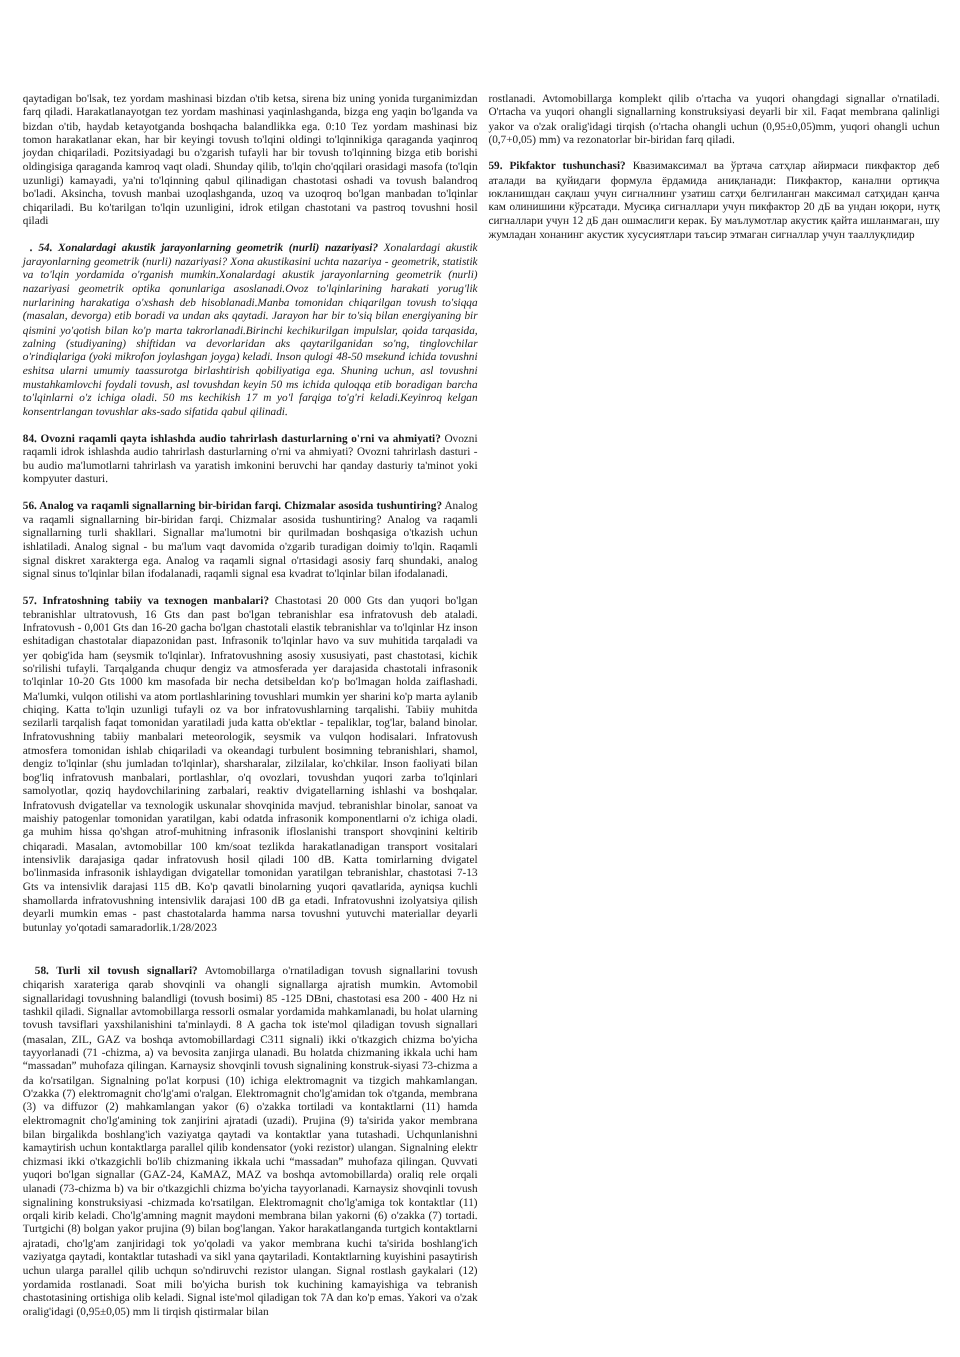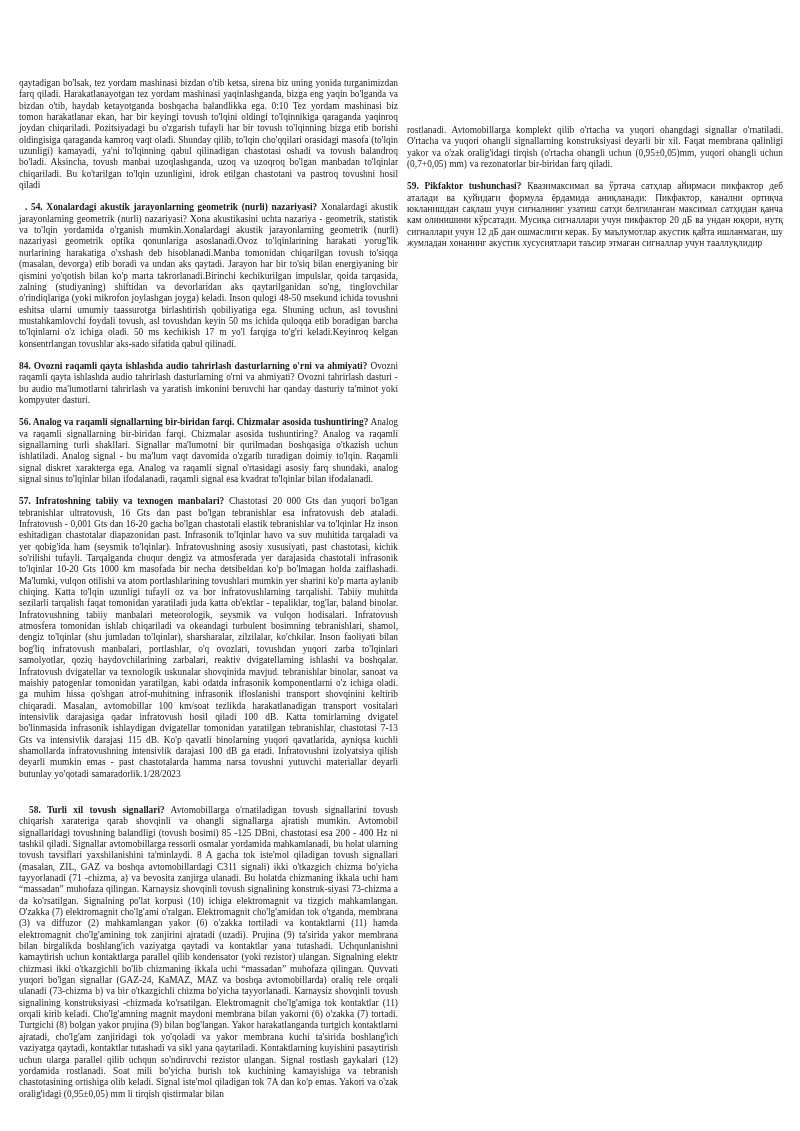--- a/index.html
+++ b/index.html
@@ -21,43 +21,43 @@
     height: 1131px;
     padding: 78px 17px 20px 19px;
     display: flex;
     gap: 9px;
     background: #ffffff;
   }
   .col {
     width: 379px;
     flex: 0 0 auto;
   }
-  .col.right { width: 376px; margin-top: 47px; }
+  .col.right { width: 376px; }
   p.para {
     margin: 0 0 11px 0;
     font-size: 9.4px;
     line-height: 11.35px;
     text-align: justify;
     word-spacing: 0.2px;
   }
   p.para b { font-weight: bold; }
-  p.indent-sm { text-indent: 6px; }
+  p.indent-sm { text-indent: 6px; font-style: italic; }
   p.indent-md { text-indent: 10px; margin-top: 25px; }
 </style>
 </head>
 <body>
 
 <div class="page">
 
   <div class="col left">
     <p class="para">qaytadigan bo'lsak, tez yordam mashinasi bizdan o'tib ketsa, sirena biz uning yonida turganimizdan farq qiladi. Harakatlanayotgan tez yordam mashinasi yaqinlashganda, bizga eng yaqin bo'lganda va bizdan o'tib, haydab ketayotganda boshqacha balandlikka ega. 0:10 Tez yordam mashinasi biz tomon harakatlanar ekan, har bir keyingi tovush to'lqini oldingi to'lqinnikiga qaraganda yaqinroq joydan chiqariladi. Pozitsiyadagi bu o'zgarish tufayli har bir tovush to'lqinning bizga etib borishi oldingisiga qaraganda kamroq vaqt oladi. Shunday qilib, to'lqin cho'qqilari orasidagi masofa (to'lqin uzunligi) kamayadi, ya'ni to'lqinning qabul qilinadigan chastotasi oshadi va tovush balandroq bo'ladi. Aksincha, tovush manbai uzoqlashganda, uzoq va uzoqroq bo'lgan manbadan to'lqinlar chiqariladi. Bu ko'tarilgan to'lqin uzunligini, idrok etilgan chastotani va pastroq tovushni hosil qiladi</p>
 
     <p class="para indent-sm"><b>. 54. Xonalardagi akustik jarayonlarning geometrik (nurli) nazariyasi?</b><span> Xonalardagi akustik jarayonlarning geometrik (nurli) nazariyasi? Xona akustikasini uchta nazariya - geometrik, statistik va to'lqin yordamida o'rganish mumkin.Xonalardagi akustik jarayonlarning geometrik (nurli) nazariyasi geometrik optika qonunlariga asoslanadi.Ovoz to'lqinlarining harakati yorug'lik nurlarining harakatiga o'xshash deb hisoblanadi.Manba tomonidan chiqarilgan tovush to'siqqa (masalan, devorga) etib boradi va undan aks qaytadi. Jarayon har bir to'siq bilan energiyaning bir qismini yo'qotish bilan ko'p marta takrorlanadi.Birinchi kechikurilgan impulslar, qoida tarqasida, zalning (studiyaning) shiftidan va devorlaridan aks qaytarilganidan so'ng, tinglovchilar o'rindiqlariga (yoki mikrofon joylashgan joyga) keladi. Inson qulogi 48-50 msekund ichida tovushni eshitsa ularni umumiy taassurotga birlashtirish qobiliyatiga ega. Shuning uchun, asl tovushni mustahkamlovchi foydali tovush, asl tovushdan keyin 50 ms ichida quloqqa etib boradigan barcha to'lqinlarni o'z ichiga oladi. 50 ms kechikish 17 m yo'l farqiga to'g'ri keladi.Keyinroq kelgan konsentrlangan tovushlar aks-sado sifatida qabul qilinadi.</span></p>
 
-    <p class="para"><b>84. Ovozni raqamli qayta ishlashda audio tahrirlash dasturlarning o'rni va ahmiyati?</b><span> Ovozni raqamli qayta ishlashda audio tahrirlash dasturlarning o'rni va ahmiyati? Ovozni tahrirlash dasturi - bu audio ma'lumotlarni tahrirlash va yaratish imkonini beruvchi har qanday dasturiy ta'minot yoki kompyuter dasturi.</span></p>
+    <p class="para"><b>84. Ovozni raqamli qayta ishlashda audio tahrirlash dasturlarning o'rni va ahmiyati?</b><span> Ovozni raqamli idrok ishlashda audio tahrirlash dasturlarning o'rni va ahmiyati? Ovozni tahrirlash dasturi - bu audio ma'lumotlarni tahrirlash va yaratish imkonini beruvchi har qanday dasturiy ta'minot yoki kompyuter dasturi.</span></p>
 
     <p class="para"><b>56. Analog va raqamli signallarning bir-biridan farqi. Chizmalar asosida tushuntiring?</b><span> Analog va raqamli signallarning bir-biridan farqi. Chizmalar asosida tushuntiring? Analog va raqamli signallarning turli shakllari. Signallar ma'lumotni bir qurilmadan boshqasiga o'tkazish uchun ishlatiladi. Analog signal - bu ma'lum vaqt davomida o'zgarib turadigan doimiy to'lqin. Raqamli signal diskret xarakterga ega. Analog va raqamli signal o'rtasidagi asosiy farq shundaki, analog signal sinus to'lqinlar bilan ifodalanadi, raqamli signal esa kvadrat to'lqinlar bilan ifodalanadi.</span></p>
 
     <p class="para"><b>57. Infratoshning tabiiy va texnogen manbalari?</b><span> Chastotasi 20 000 Gts dan yuqori bo'lgan tebranishlar ultratovush, 16 Gts dan past bo'lgan tebranishlar esa infratovush deb ataladi. Infratovush - 0,001 Gts dan 16-20 gacha bo'lgan chastotali elastik tebranishlar va to'lqinlar Hz inson eshitadigan chastotalar diapazonidan past. Infrasonik to'lqinlar havo va suv muhitida tarqaladi va yer qobig'ida ham (seysmik to'lqinlar). Infratovushning asosiy xususiyati, past chastotasi, kichik so'rilishi tufayli. Tarqalganda chuqur dengiz va atmosferada yer darajasida chastotali infrasonik to'lqinlar 10-20 Gts 1000 km masofada bir necha detsibeldan ko'p bo'lmagan holda zaiflashadi. Ma'lumki, vulqon otilishi va atom portlashlarining tovushlari mumkin yer sharini ko'p marta aylanib chiqing. Katta to'lqin uzunligi tufayli oz va bor infratovushlarning tarqalishi. Tabiiy muhitda sezilarli tarqalish faqat tomonidan yaratiladi juda katta ob'ektlar - tepaliklar, tog'lar, baland binolar. Infratovushning tabiiy manbalari meteorologik, seysmik va vulqon hodisalari. Infratovush atmosfera tomonidan ishlab chiqariladi va okeandagi turbulent bosimning tebranishlari, shamol, dengiz to'lqinlar (shu jumladan to'lqinlar), sharsharalar, zilzilalar, ko'chkilar. Inson faoliyati bilan bog'liq infratovush manbalari, portlashlar, o'q ovozlari, tovushdan yuqori zarba to'lqinlari samolyotlar, qoziq haydovchilarining zarbalari, reaktiv dvigatellarning ishlashi va boshqalar. Infratovush dvigatellar va texnologik uskunalar shovqinida mavjud. tebranishlar binolar, sanoat va maishiy patogenlar tomonidan yaratilgan, kabi odatda infrasonik komponentlarni o'z ichiga oladi. ga muhim hissa qo'shgan atrof-muhitning infrasonik ifloslanishi transport shovqinini keltirib chiqaradi. Masalan, avtomobillar 100 km/soat tezlikda harakatlanadigan transport vositalari intensivlik darajasiga qadar infratovush hosil qiladi 100 dB. Katta tomirlarning dvigatel bo'linmasida infrasonik ishlaydigan dvigatellar tomonidan yaratilgan tebranishlar, chastotasi 7-13 Gts va intensivlik darajasi 115 dB. Ko'p qavatli binolarning yuqori qavatlarida, ayniqsa kuchli shamollarda infratovushning intensivlik darajasi 100 dB ga etadi. Infratovushni izolyatsiya qilish deyarli mumkin emas - past chastotalarda hamma narsa tovushni yutuvchi materiallar deyarli butunlay yo'qotadi samaradorlik.1/28/2023</span></p>
 
     <p class="para indent-md"><b>58. Turli xil tovush signallari?</b><span> Avtomobillarga o'rnatiladigan tovush signallarini tovush chiqarish xarateriga qarab shovqinli va ohangli signallarga ajratish mumkin. Avtomobil signallaridagi tovushning balandligi (tovush bosimi) 85 -125 DBni, chastotasi esa 200 - 400 Hz ni tashkil qiladi. Signallar avtomobillarga ressorli osmalar yordamida mahkamlanadi, bu holat ularning tovush tavsiflari yaxshilanishini ta'minlaydi. 8 A gacha tok iste'mol qiladigan tovush signallari (masalan, ZIL, GAZ va boshqa avtomobillardagi C311 signali) ikki o'tkazgich chizma bo'yicha tayyorlanadi (71 -chizma, a) va bevosita zanjirga ulanadi. Bu holatda chizmaning ikkala uchi ham “massadan” muhofaza qilingan. Karnaysiz shovqinli tovush signalining konstruk-siyasi 73-chizma a da ko'rsatilgan. Signalning po'lat korpusi (10) ichiga elektromagnit va tizgich mahkamlangan. O'zakka (7) elektromagnit cho'lg'ami o'ralgan. Elektromagnit cho'lg'amidan tok o'tganda, membrana (3) va diffuzor (2) mahkamlangan yakor (6) o'zakka tortiladi va kontaktlarni (11) hamda elektromagnit cho'lg'amining tok zanjirini ajratadi (uzadi). Prujina (9) ta'sirida yakor membrana bilan birgalikda boshlang'ich vaziyatga qaytadi va kontaktlar yana tutashadi. Uchqunlanishni kamaytirish uchun kontaktlarga parallel qilib kondensator (yoki rezistor) ulangan. Signalning elektr chizmasi ikki o'tkazgichli bo'lib chizmaning ikkala uchi “massadan” muhofaza qilingan. Quvvati yuqori bo'lgan signallar (GAZ-24, KaMAZ, MAZ va boshqa avtomobillarda) oraliq rele orqali ulanadi (73-chizma b) va bir o'tkazgichli chizma bo'yicha tayyorlanadi. Karnaysiz shovqinli tovush signalining konstruksiyasi -chizmada ko'rsatilgan. Elektromagnit cho'lg'amiga tok kontaktlar (11) orqali kirib keladi. Cho'lg'amning magnit maydoni membrana bilan yakorni (6) o'zakka (7) tortadi. Turtgichi (8) bolgan yakor prujina (9) bilan bog'langan. Yakor harakatlanganda turtgich kontaktlarni ajratadi, cho'lg'am zanjiridagi tok yo'qoladi va yakor membrana kuchi ta'sirida boshlang'ich vaziyatga qaytadi, kontaktlar tutashadi va sikl yana qaytariladi. Kontaktlarning kuyishini pasaytirish uchun ularga parallel qilib uchqun so'ndiruvchi rezistor ulangan. Signal rostlash gaykalari (12) yordamida rostlanadi. Soat mili bo'yicha burish tok kuchining kamayishiga va tebranish chastotasining ortishiga olib keladi. Signal iste'mol qiladigan tok 7A dan ko'p emas. Yakori va o'zak oralig'idagi (0,95±0,05) mm li tirqish qistirmalar bilan</span></p>
   </div>
 
   <div class="col right">
     <p class="para">rostlanadi. Avtomobillarga komplekt qilib o'rtacha va yuqori ohangdagi signallar o'rnatiladi. O'rtacha va yuqori ohangli signallarning konstruksiyasi deyarli bir xil. Faqat membrana qalinligi yakor va o'zak oralig'idagi tirqish (o'rtacha ohangli uchun (0,95±0,05)mm, yuqori ohangli uchun (0,7+0,05) mm) va rezonatorlar bir-biridan farq qiladi.</p>

